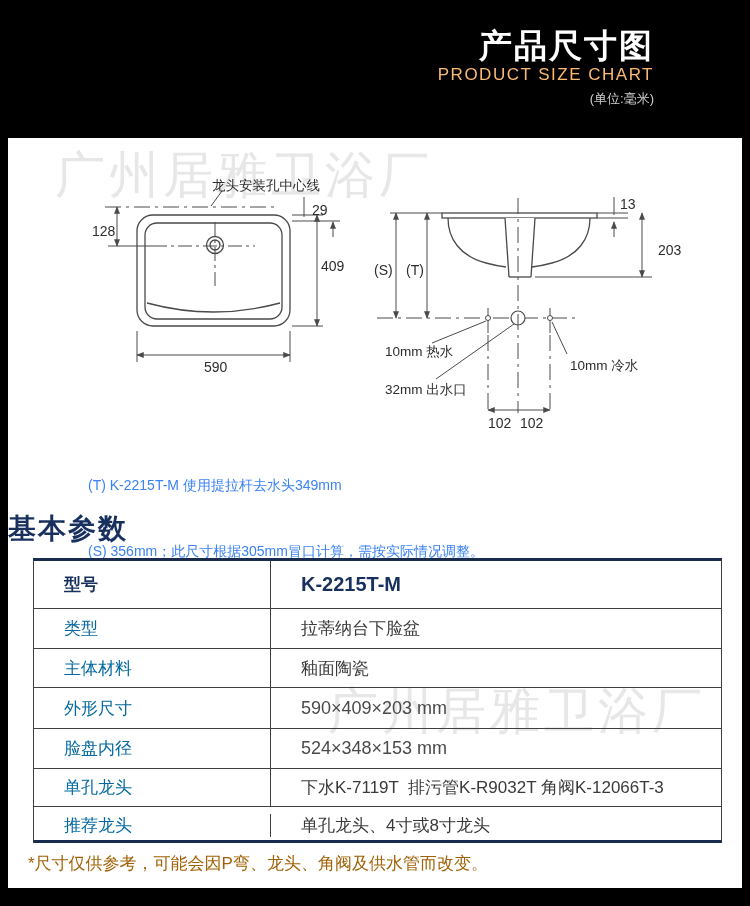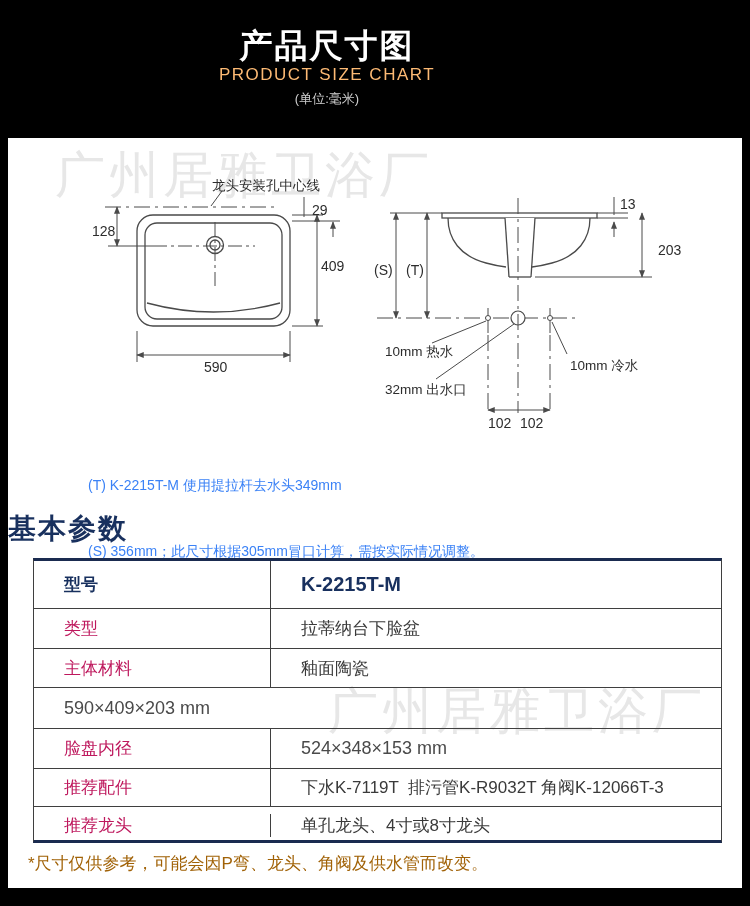--- a/index.html
+++ b/index.html
@@ -1,20 +1,20 @@
 <!DOCTYPE html>
 <html><head>
 <meta charset="utf-8">
 <style>
   html,body{margin:0;padding:0;background:#000;}
   *{box-sizing:border-box;}
   #stage{position:relative;width:750px;height:906px;background:#000;overflow:hidden;
          font-family:"Liberation Sans","DejaVu Sans",sans-serif;}
   
-  .hdr{position:absolute;left:0;top:0;width:654px;height:138px;background:#000;text-align:center;}
+  .hdr{position:absolute;left:0;top:0;width:654px;height:138px;background:#000;text-align:right;}
   .hdr-title{position:absolute;left:0;top:24px;width:100%;color:#fff;font-size:33px;font-weight:bold;letter-spacing:2px;}
   .hdr-sub{position:absolute;left:0;top:65px;width:100%;color:#fdba74;font-size:17px;letter-spacing:1.5px;}
   .hdr-unit{position:absolute;left:0;top:90px;width:100%;color:#cfcfcf;font-size:13px;}
   
   .panel{position:absolute;left:8px;top:138px;width:734px;height:750px;background:#fff;overflow:hidden;}
   .wm{position:absolute;color:#e7e7e7;font-size:50px;letter-spacing:4px;white-space:nowrap;z-index:0;}
   .wm1{left:47px;top:4px;}
   .wm2{left:320px;top:540px;}
   
   .draw{position:absolute;left:72px;top:27px;z-index:1;}
@@ -24,21 +24,21 @@
   
   .sec-title{position:absolute;left:0;top:372px;width:100%;z-index:1;
              color:#18305e;font-size:28px;font-weight:bold;letter-spacing:2px;}
   
   .tbl{position:absolute;left:25px;top:420px;width:689px;height:285px;z-index:1;
        border-top:3px solid #1a2b50;border-bottom:3px solid #1a2b50;
        border-left:1px solid #3f3f3f;border-right:1px solid #3f3f3f;background:transparent;}
   .row{display:flex;width:100%;border-bottom:1px solid #3f3f3f;}
   .row:last-child{border-bottom:none;}
   .cell-l{width:237px;display:flex;align-items:center;padding-left:30px;
-          font-size:17px;color:#be185d;border-right:1px solid #3f3f3f;}
+          font-size:17px;color:#0369a1;border-right:1px solid #3f3f3f;}
   .cell-v{flex:1;display:flex;align-items:center;padding-left:30px;font-size:17px;color:#3a3a3a;white-space:pre;}
   .r0{height:48px;} .r1{height:40px;} .r2{height:39px;} .r3{height:41px;}
   .r4{height:40px;} .r5{height:38px;} .r6{height:36px;align-items:center;}
   .lbl-strong{font-weight:bold;color:#18305e;}
   .val-strong{font-weight:bold;color:#18305e;font-size:20px;}
   .val-num{color:#4a4a4a;font-size:18px;}
   
   .footnote{position:absolute;left:20px;top:714px;z-index:1;font-size:17px;color:#a16207;}
 </style>
 </head>
@@ -167,28 +167,29 @@
       </div>
       <div class="row r1">
         <div class="cell-l">类型</div>
         <div class="cell-v">拉蒂纳台下脸盆</div>
       </div>
       <div class="row r2">
         <div class="cell-l">主体材料</div>
         <div class="cell-v">釉面陶瓷</div>
       </div>
       <div class="row r3">
+        <div class="cell-l">外形尺寸</div>
         <div class="cell-v val-num">590×409×203 mm</div>
       </div>
       <div class="row r4">
         <div class="cell-l">脸盘内径</div>
         <div class="cell-v val-num">524×348×153 mm</div>
       </div>
       <div class="row r5">
-        <div class="cell-l">推荐配件</div>
+        <div class="cell-l">单孔龙头</div>
         <div class="cell-v">下水K-7119T  排污管K-R9032T 角阀K-12066T-3</div>
       </div>
       <div class="row r6">
         <div class="cell-l">推荐龙头</div>
         <div class="cell-v">单孔龙头、4寸或8寸龙头</div>
       </div>
     </div>
 
     <div class="footnote">*尺寸仅供参考，可能会因P弯、龙头、角阀及供水管而改变。</div>
 

